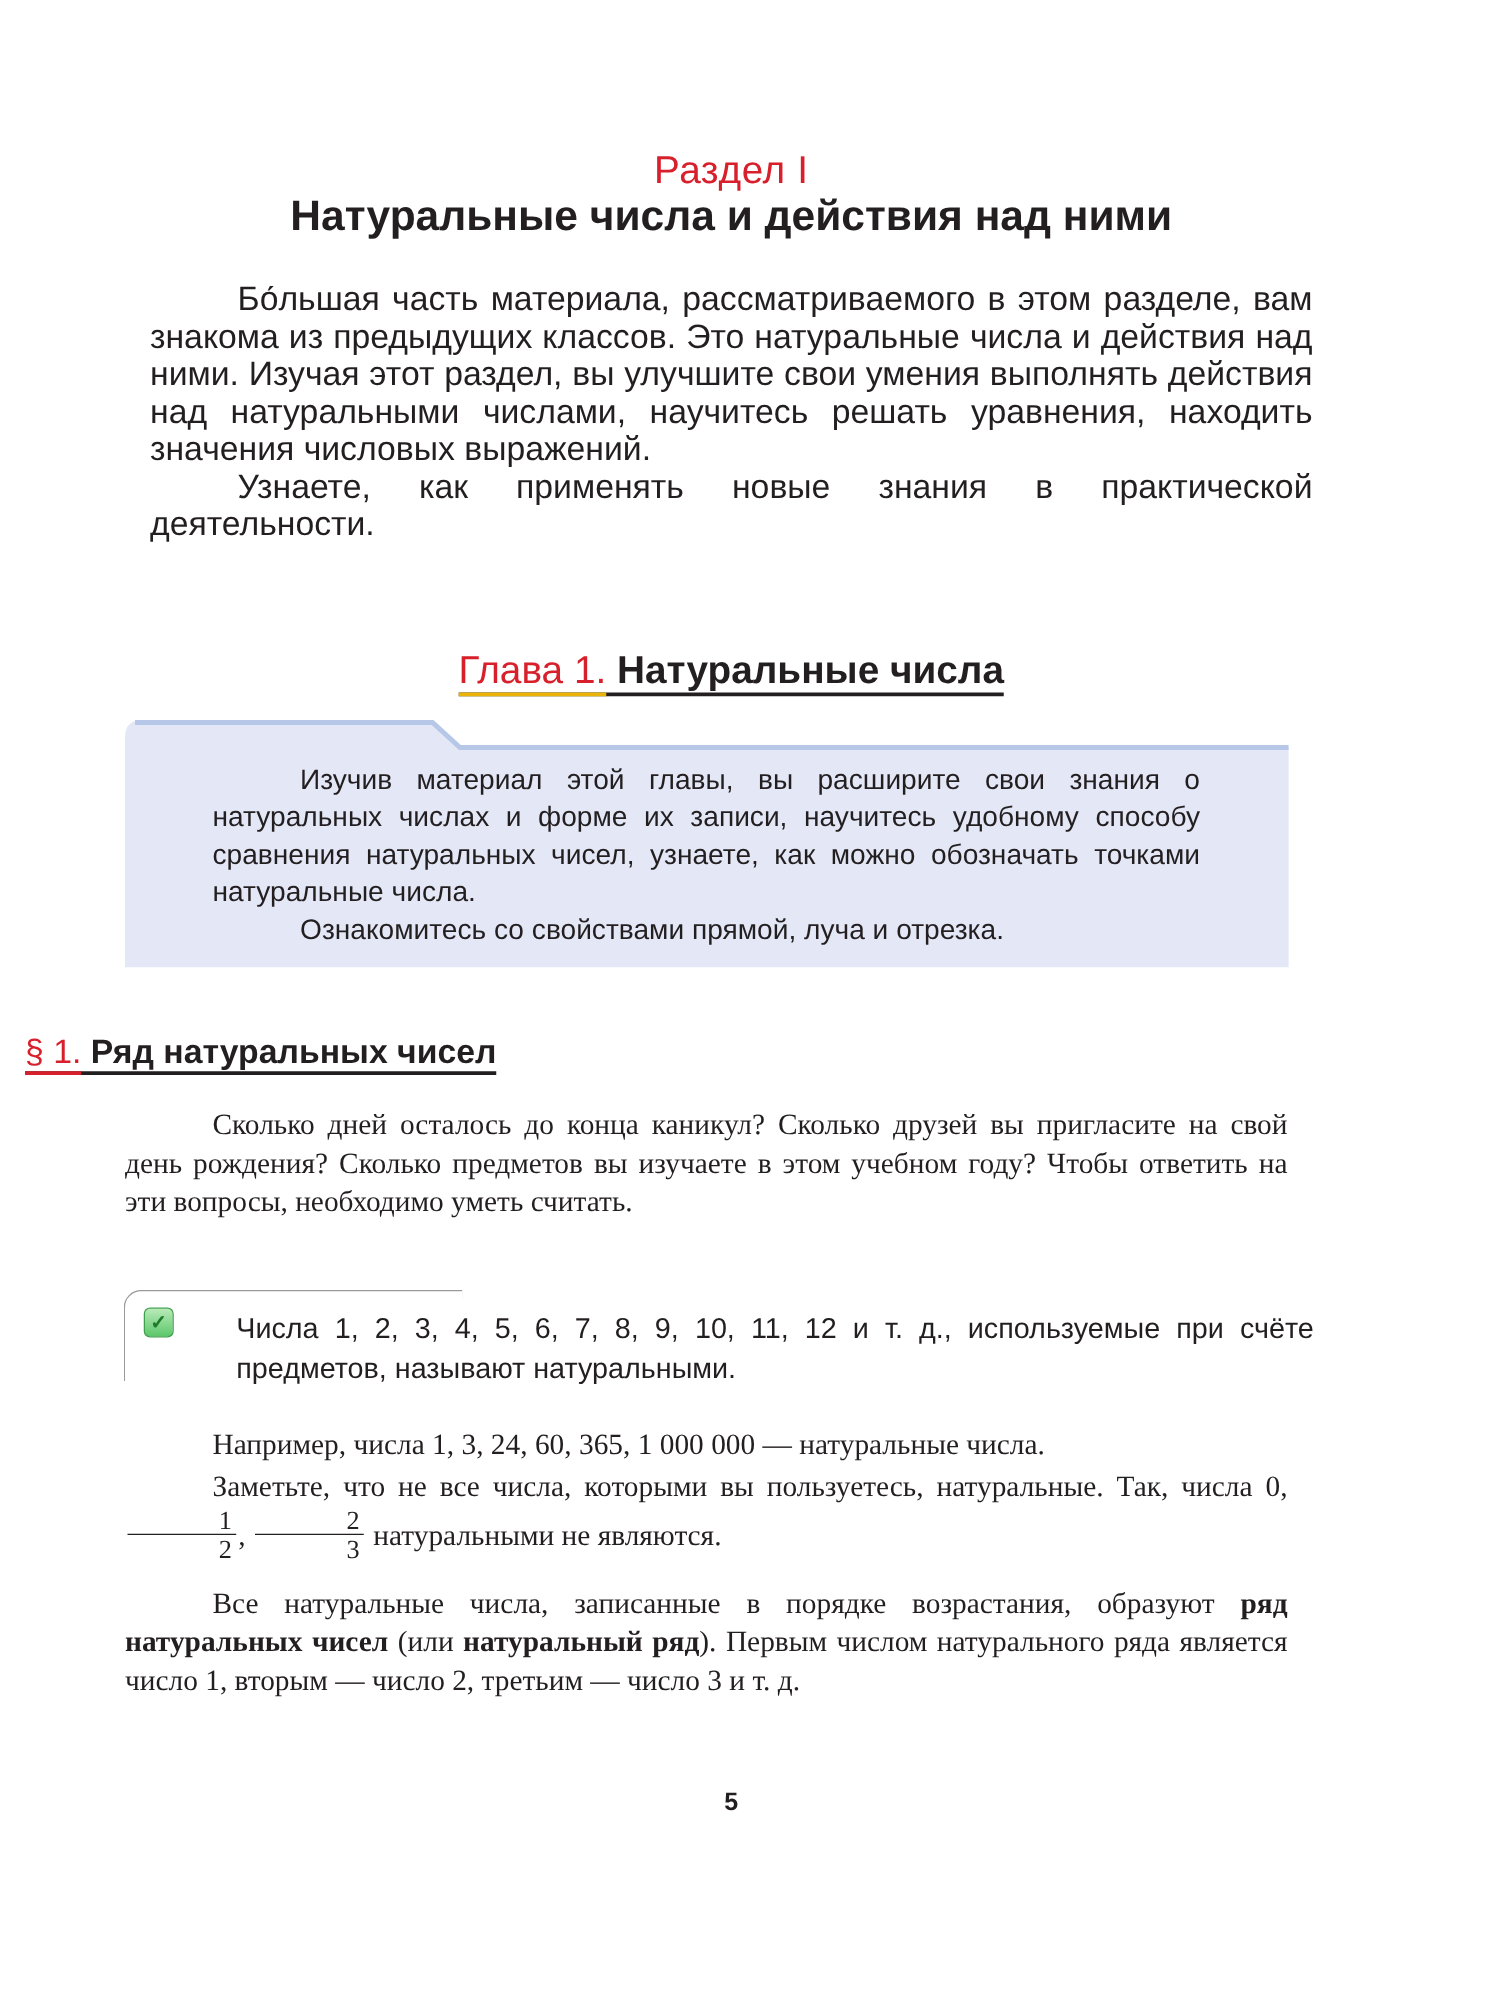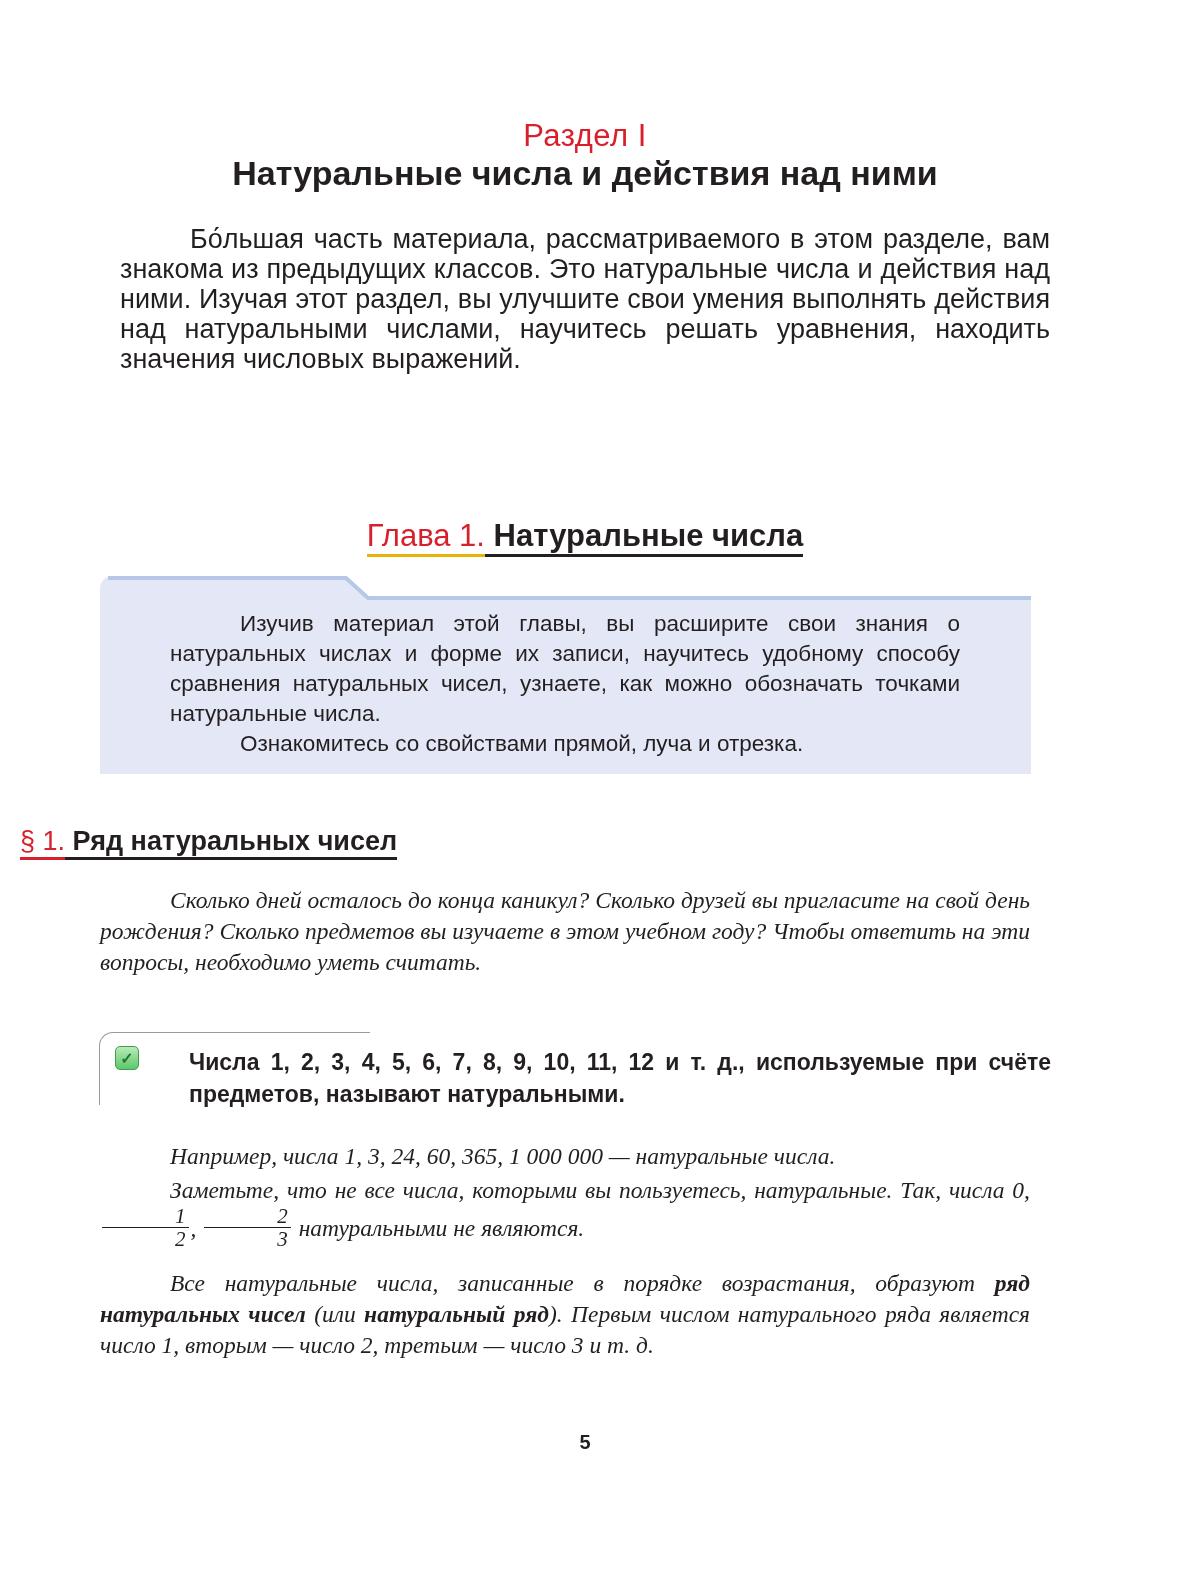--- a/index.html
+++ b/index.html
@@ -24,46 +24,47 @@
     .chapter-box { position: absolute; top: 576px; left: 100px; width: 931px; height: 198px; }
     .chapter-box svg { position: absolute; top: 0; left: 0; }
     .chapter-box .text { position: absolute; top: 33px; left: 70px; width: 790px; font-size: 22.5px; line-height: 30px; text-align: justify; color: #231f20; }
     .chapter-box .text p { margin: 0; text-indent: 70px; }
 
     .par-heading { position: absolute; top: 825px; left: 0; width: 1130px; text-align: left; font-size: 27px; }
     .par-heading .wrap { display: inline-block; border-bottom: 3px solid #231f20; line-height: 32px; }
     .par-heading .num { color: #d8202c; display: inline-block; border-bottom: 3px solid #d8202c; margin-bottom: -3px; }
     .par-heading .name { font-weight: bold; color: #231f20; }
 
-    .body-text { position: absolute; left: 100px; width: 930px; font-size: 23.5px; line-height: 31px; text-align: justify; color: #231f20; font-style: italic; }
+    .body-text { position: absolute; left: 100px; width: 930px; font-size: 23.5px; line-height: 31px; text-align: justify; color: #231f20; }
     .body-text p { margin: 0; text-indent: 70px; }
 
     .definition { position: absolute; top: 1032px; left: 99px; width: 932px; height: 75px; }
     .definition .frame { position: absolute; top: 0; left: 0; width: 270px; height: 72px;
       border-top: 1.5px solid #9a9a9a; border-left: 1.5px solid #9a9a9a; border-top-left-radius: 14px; }
     .definition .check { position: absolute; top: 14px; left: 16px; width: 24px; height: 24px; border-radius: 5px;
       background: linear-gradient(#b9eab9, #5cc76a); border: 1.5px solid #3ea04c; box-sizing: border-box;
       display: flex; align-items: center; justify-content: center; color: #1f7a2b; font-size: 16px; font-weight: bold; }
     .definition .def-text { position: absolute; top: 14px; left: 70px; width: 862px; font-size: 23px; line-height: 32px;
-      font-weight: bold; text-align: justify; color: #231f20; }
+      font-weight: normal; text-align: justify; color: #231f20; }
 
     .frac { display: inline-block; vertical-align: middle; text-align: center; font-size: 21px; line-height: 22px; margin: 0 2px; position: relative; top: -3px; }
     .frac .n { display: block; border-bottom: 1.5px solid #231f20; padding: 0 3px; }
     .frac .d { display: block; padding: 0 3px; }
 
     .page-number { position: absolute; top: 1431px; left: 0; width: 1130px; text-align: center; font-size: 20px; font-weight: bold; color: #231f20; }
   </style>
 </head>
 <body>
 
 <div class="section-label sans">Раздел I</div>
 <div class="section-title sans">Натуральные числа и действия над ними</div>
 
 <div class="intro sans">
   <p>Бо́льшая часть материала, рассматриваемого в этом разделе, вам знакома из предыдущих классов. Это натуральные числа и действия над ними. Изучая этот раздел, вы улучшите свои умения выполнять действия над натуральными числами, научитесь решать уравнения, находить значения числовых выражений.</p>
+  <p>Узнаете, как применять новые знания в практической деятельности.</p>
 </div>
 
 <div class="chapter-heading sans">
   <span class="wrap">
     <span class="num">Глава 1.</span>
     <span class="name">Натуральные числа</span>
   </span>
 </div>
 
 <div class="chapter-box sans">

